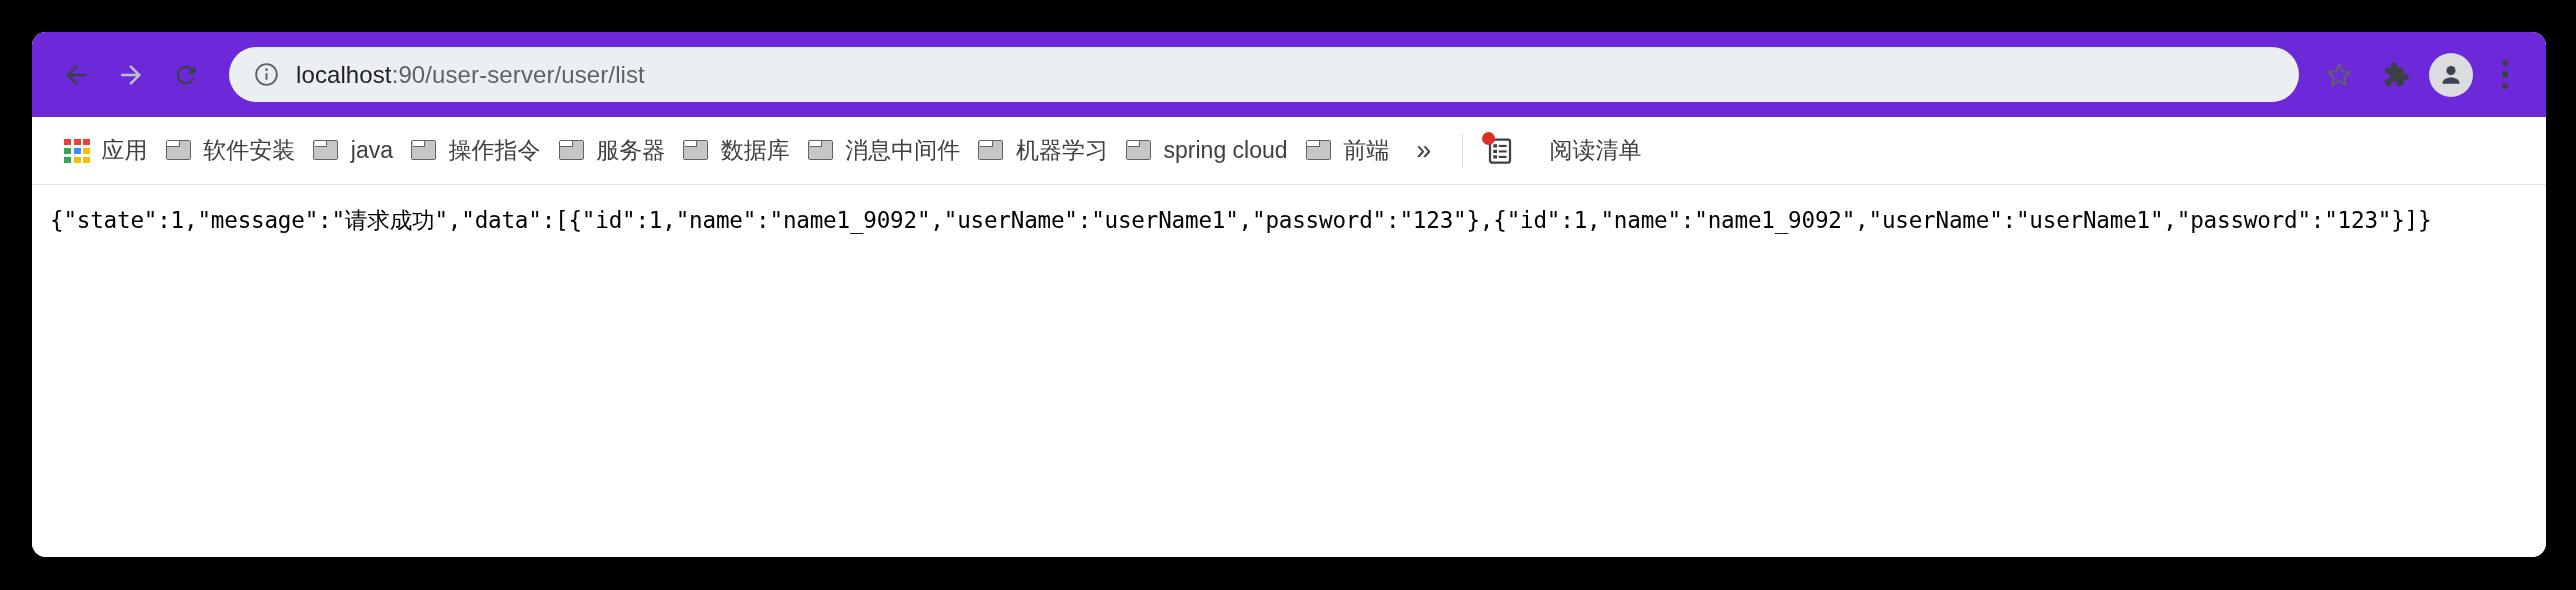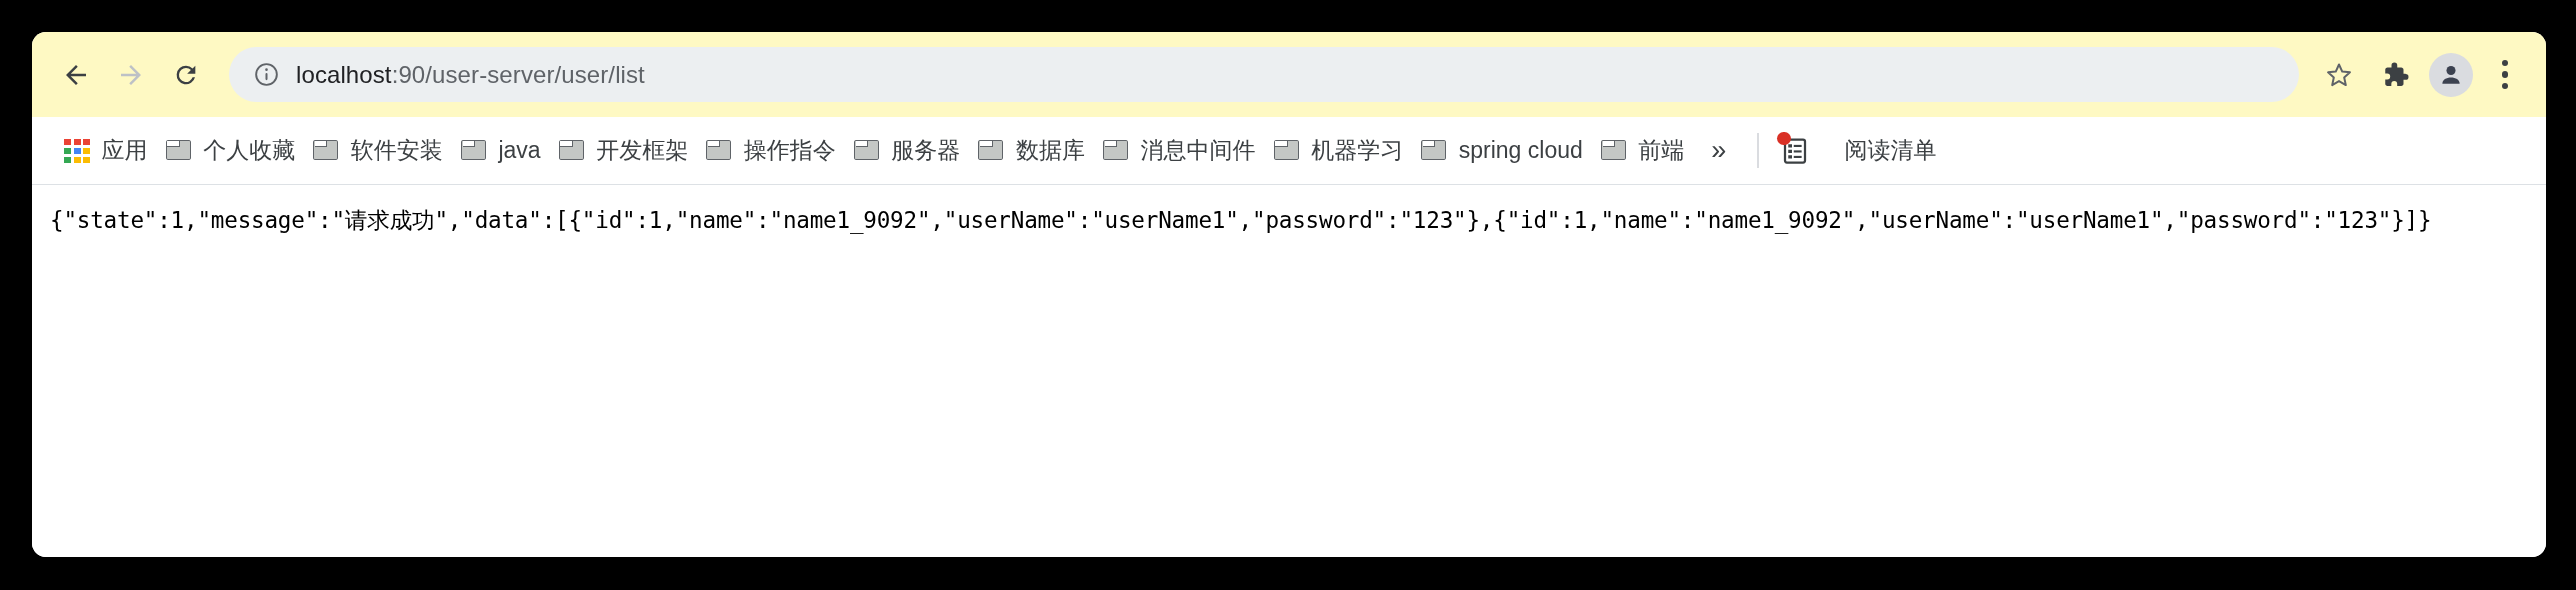--- a/index.html
+++ b/index.html
@@ -28,21 +28,21 @@
     flex-direction: column;
   }
 
   
   #toolbar {
     height: 85px;
     flex: 0 0 85px;
     display: flex;
     align-items: center;
     padding: 0 19.5px 0 16px;
-    background: #fef9c3;
+    background: #6d28d9;
     box-sizing: border-box;
   }
 
   .nav-btn {
     width: 55px;
     height: 55px;
     border-radius: 50%;
     display: flex;
     align-items: center;
     justify-content: center;
@@ -327,33 +327,25 @@
           <i style="background:#fbbc04"></i>
         <i style="background:#34a853"></i>
           <i style="background:#fbbc04"></i>
           <i style="background:#fbbc04"></i>
       </span>
       <span class="bm-label">应用</span>
     </div>
 
     <div class="bm">
       <span class="folder-icon"></span>
-      <span class="bm-label">个人收藏</span>
-    </div>
-    <div class="bm">
-      <span class="folder-icon"></span>
       <span class="bm-label">软件安装</span>
     </div>
     <div class="bm">
       <span class="folder-icon"></span>
       <span class="bm-label">java</span>
-    </div>
-    <div class="bm">
-      <span class="folder-icon"></span>
-      <span class="bm-label">开发框架</span>
     </div>
     <div class="bm">
       <span class="folder-icon"></span>
       <span class="bm-label">操作指令</span>
     </div>
     <div class="bm">
       <span class="folder-icon"></span>
       <span class="bm-label">服务器</span>
     </div>
     <div class="bm">

